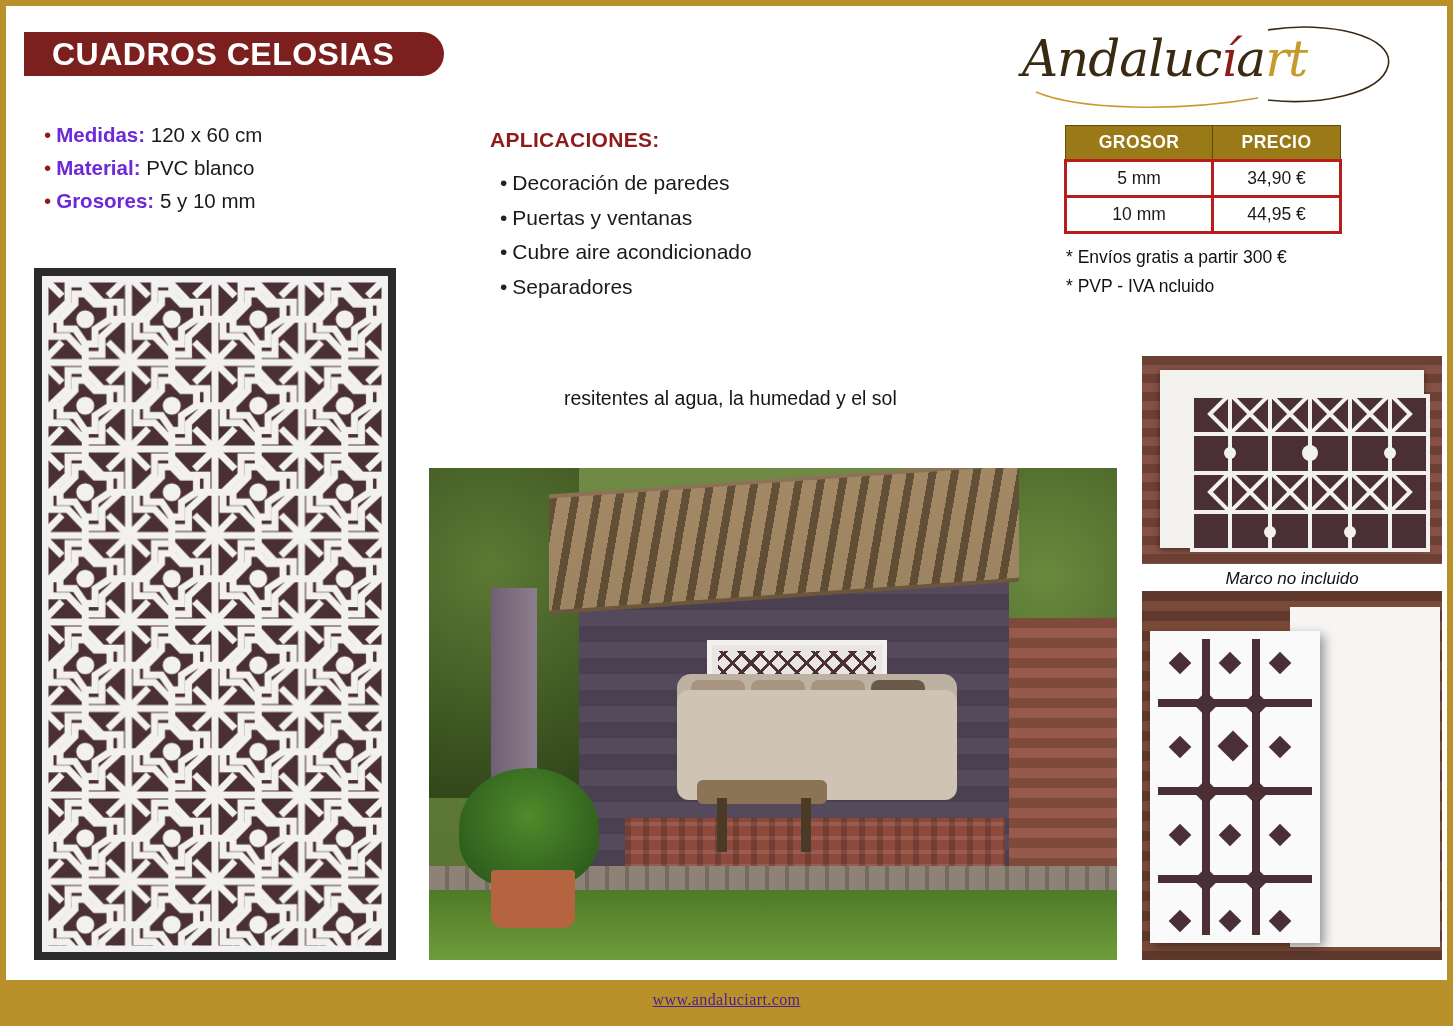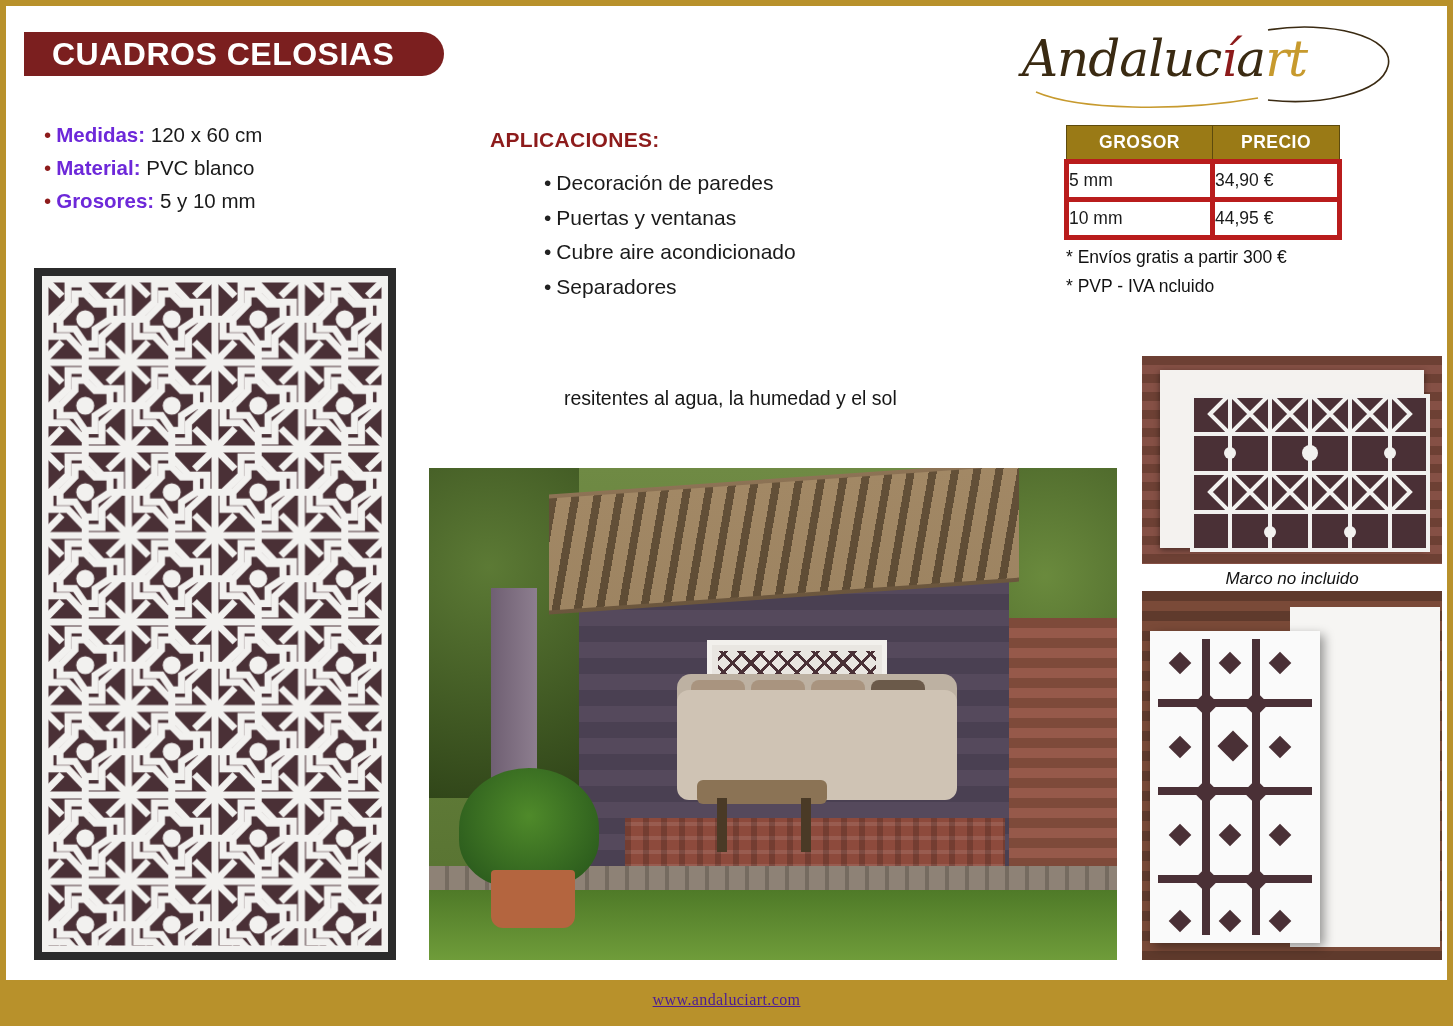--- a/index.html
+++ b/index.html
@@ -76,38 +76,38 @@
   .apps-title{
     position:absolute;left:484px;top:122px;
     font-size:21px;font-weight:bold;color:#8d1b1b;
     letter-spacing:.3px;
   }
   .apps-list{
     position:absolute;left:494px;top:160px;
     font-size:21px;line-height:34.5px;
   }
   .apps-list ul{margin:0;padding:0;}
-  .apps-list li{list-style:none;white-space:nowrap;margin-left:44px;}
+  .apps-list li{list-style:none;white-space:nowrap;}
   .apps-list .bullet{color:#222;}
 
   
   .price-table{
     position:absolute;left:1058px;top:119px;
     width:278px;
     border-collapse:collapse;
     font-size:17.5px;
   }
   .price-table th{
     background:#9a7a16;color:#fff;font-weight:bold;
     border:1px solid #5d4a0d;
     padding:6px 0;text-align:center;letter-spacing:.5px;
   }
   .price-table td{
-    border:5px solid #b91c1c;
-    padding:6px 0;text-align:left;
+    border:3px solid #b91c1c;
+    padding:6px 0;text-align:center;
     background:#fff;
   }
   .notes{
     position:absolute;left:1060px;top:237px;
     font-size:17.5px;line-height:29px;color:#111;
   }
 
   
   .panel-frame{
     position:absolute;left:28px;top:262px;

